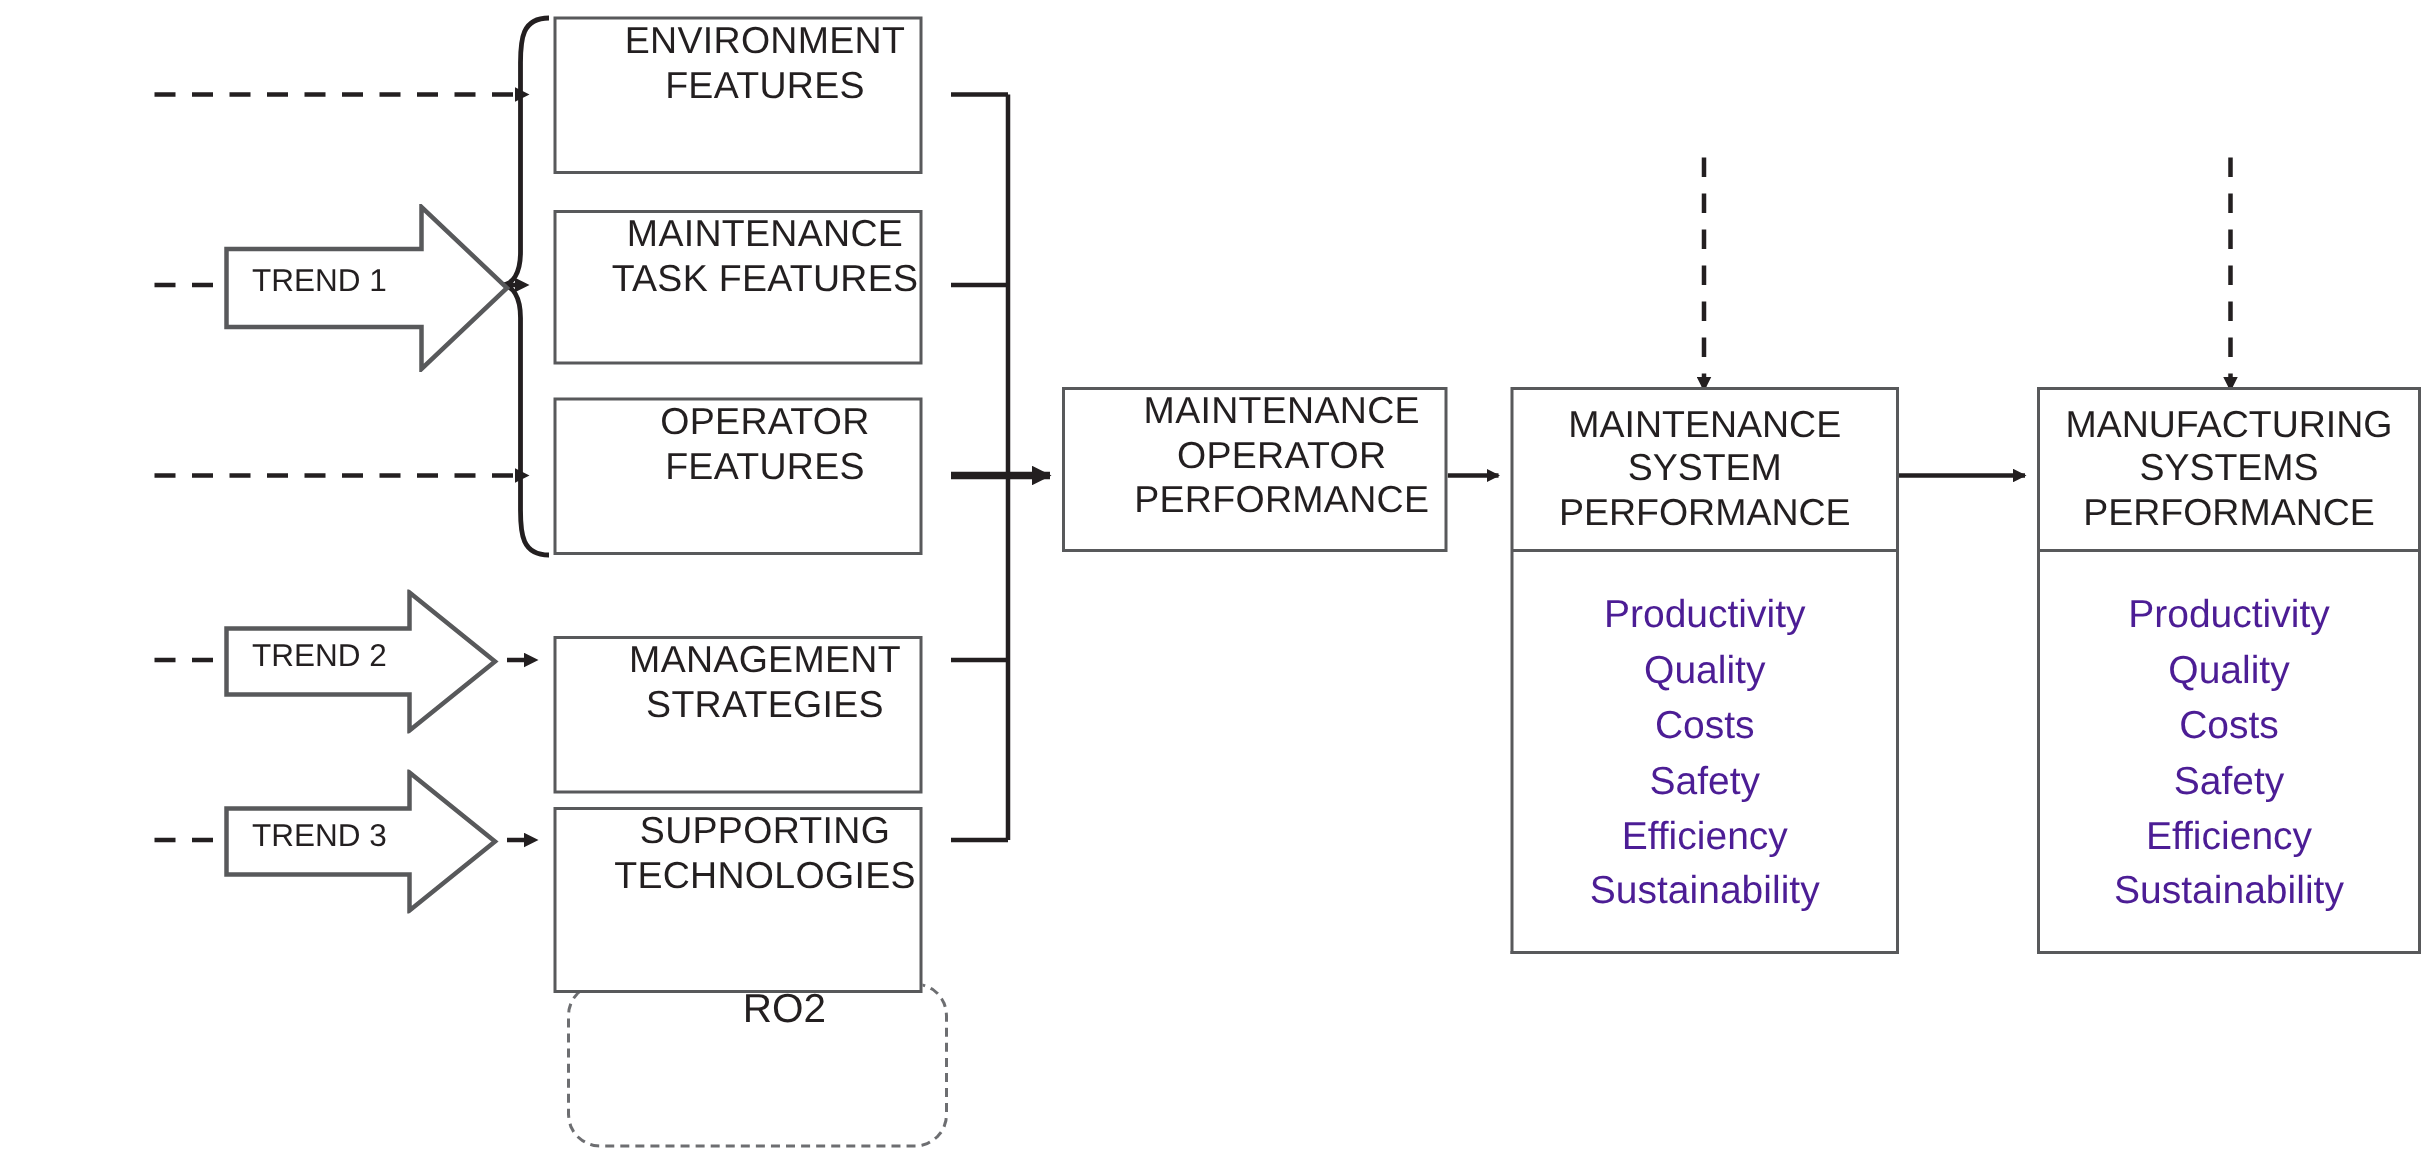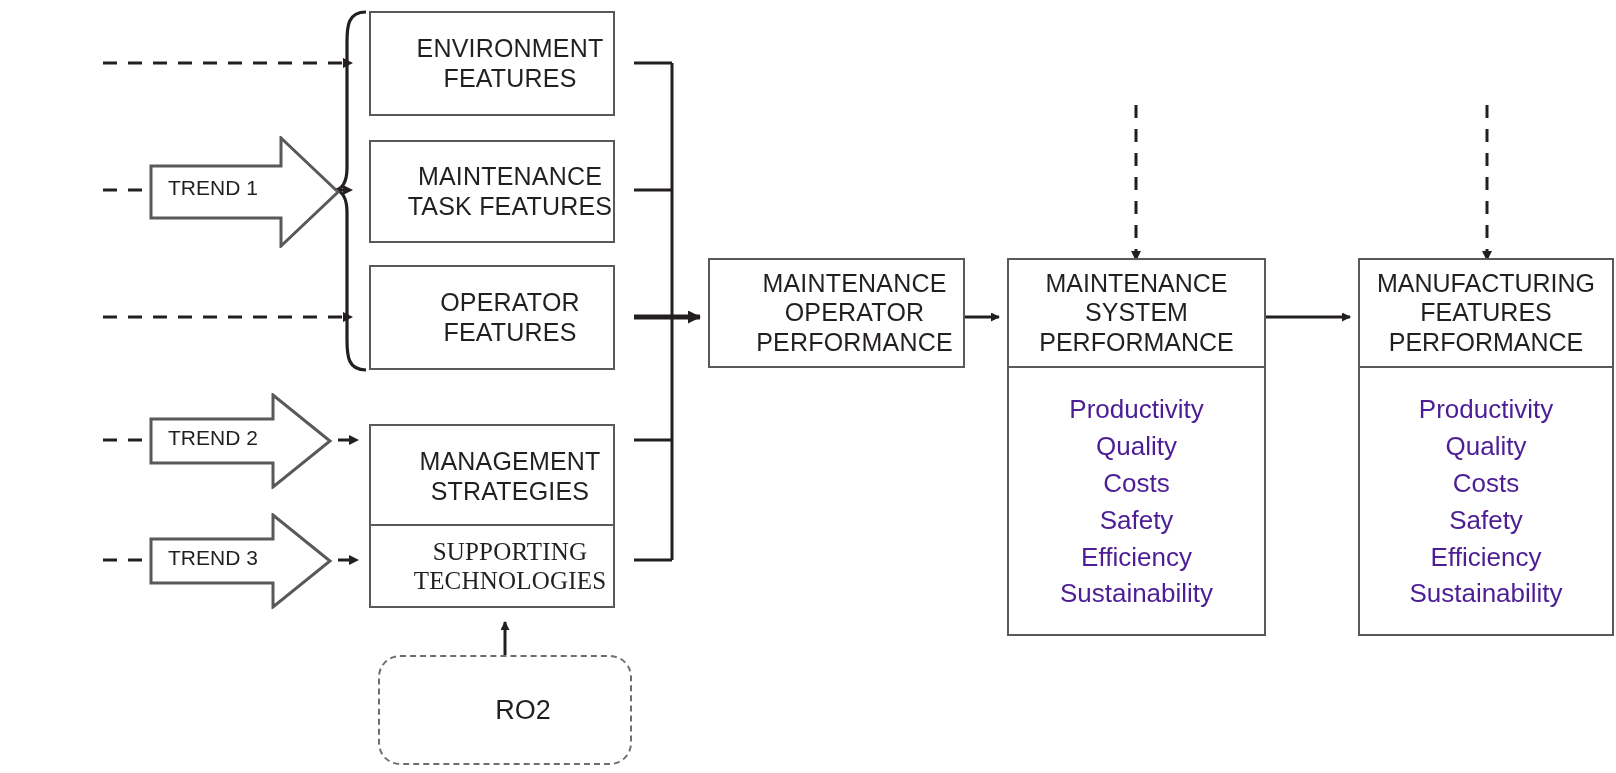--- a/index.html
+++ b/index.html
@@ -14,21 +14,20 @@
     position:absolute; left:0; top:0;
     width:1616px; height:773px;
     pointer-events:none;
   }
   .node {
     position:absolute;
     box-sizing:border-box;
     display:flex;
     flex-direction:column;
     align-items:center;
-    justify-content:center;
     text-align:center;
     background:#ffffff;
     padding-left:36px;
   }
   .solid-box {
     border:2px solid #58595b;
     line-height:1.18;
     letter-spacing:0.2px;
   }
   .dashed-box {
@@ -183,21 +182,21 @@
   <div class="node solid-box" style="left:369px; top:265px; width:246px; height:105px;">
     <span class="feat-label">OPERATOR
 FEATURES</span>
   </div>
 
   <div class="node solid-box" style="left:369px; top:391px; width:246px; height:105px;margin-top:33px;">
     <span class="feat-label">MANAGEMENT
 STRATEGIES</span>
   </div>
 
-  <div class="node solid-box" style="left:369px; top:524px; width:246px; height:84px;font-family:Liberation Serif, serif;">
+  <div class="node solid-box" style="left:369px; top:538px; width:246px; height:124px;">
     <span class="feat-label">SUPPORTING
 TECHNOLOGIES</span>
   </div>
 
   <div class="node solid-box" style="left:708px; top:258px; width:257px; height:110px;">
     <span class="perf-title">MAINTENANCE
 OPERATOR
 PERFORMANCE</span>
   </div>
 
@@ -213,21 +212,21 @@
       <span class="perf-item">Costs</span>
       <span class="perf-item">Safety</span>
       <span class="perf-item">Efficiency</span>
       <span class="perf-item">Sustainability</span>
     </div>
   </div>
 
   <div class="perf-card" style="left:1358px; top:258px; width:256px; height:378px;">
     <div class="perf-head" style="height:110px;">
       <span class="perf-title">MANUFACTURING
-FEATURES
+SYSTEMS
 PERFORMANCE</span>
     </div>
     <div class="perf-body" style="height:268px;">
       <span class="perf-item">Productivity</span>
       <span class="perf-item">Quality</span>
       <span class="perf-item">Costs</span>
       <span class="perf-item">Safety</span>
       <span class="perf-item">Efficiency</span>
       <span class="perf-item">Sustainability</span>
     </div>

